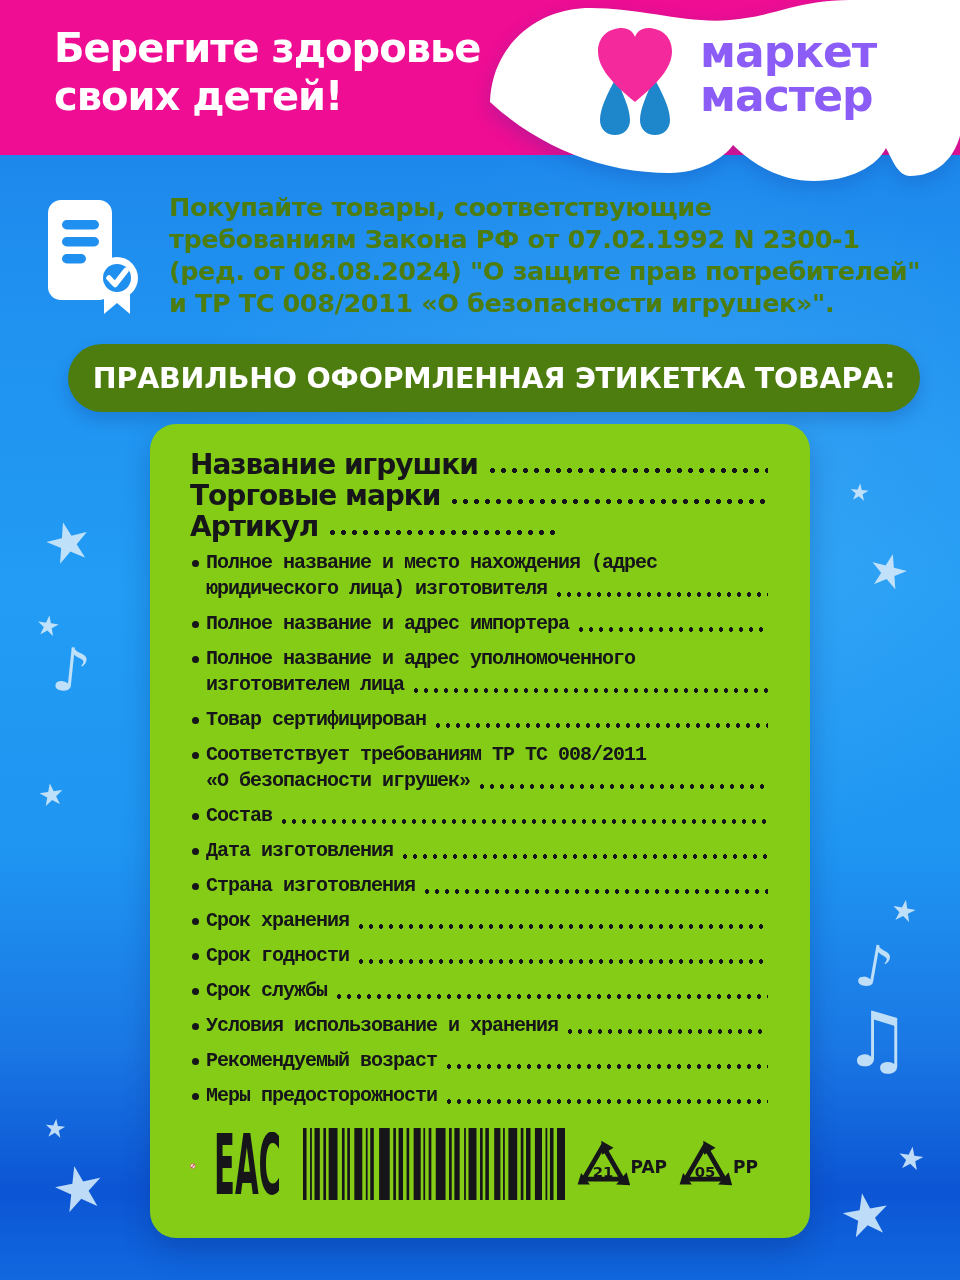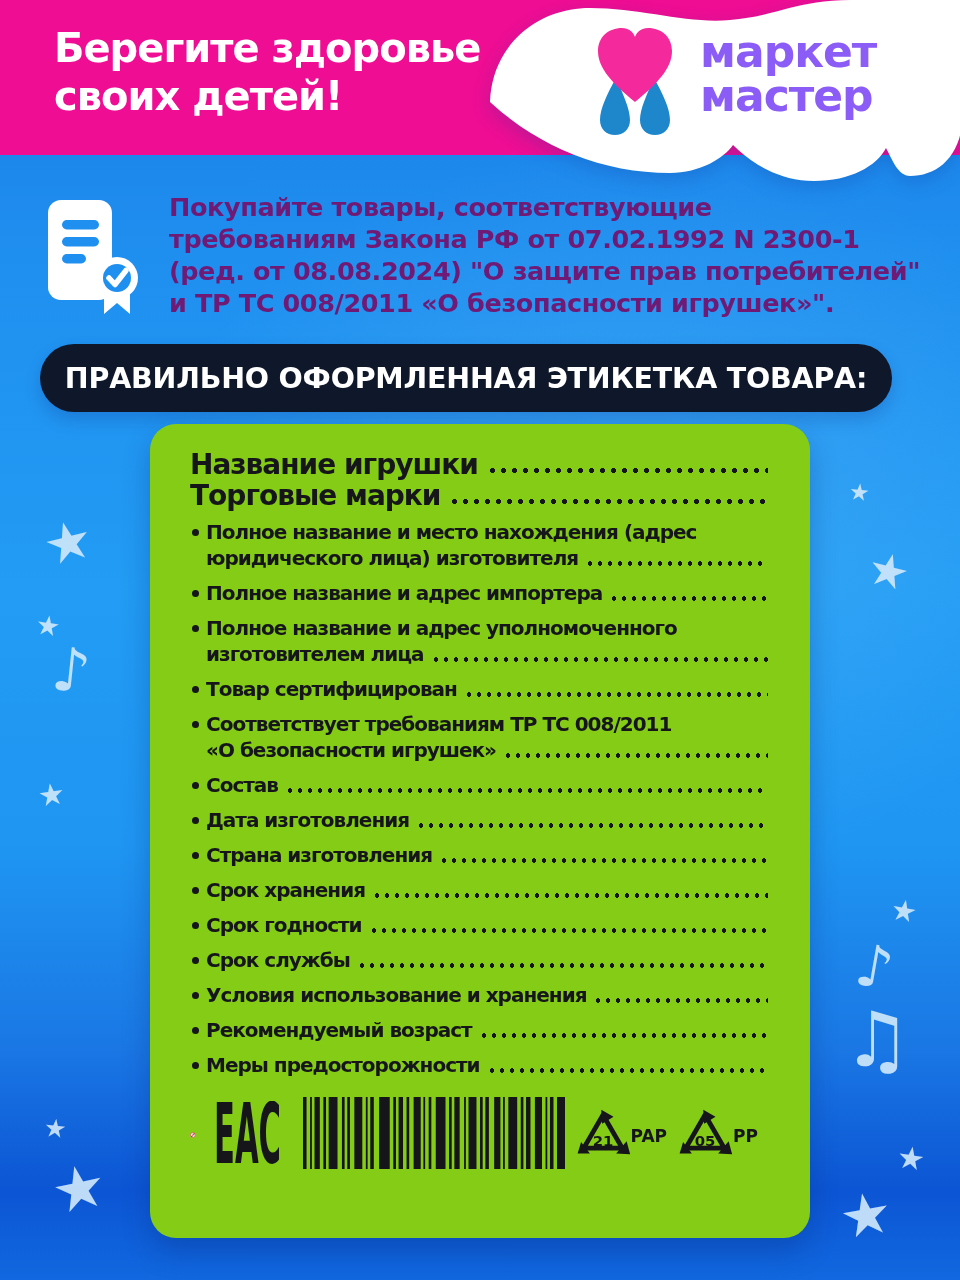--- a/index.html
+++ b/index.html
@@ -8,38 +8,38 @@
     font-family:"DejaVu Sans","Liberation Sans",sans-serif;
     background:linear-gradient(180deg,#1A7CE7 0%,#1F8FEF 20%,#229CF4 46%,#1F96F2 66%,#1A77E4 82%,#0C55D4 93%,#1168DF 100%);
   }
   .bg-glow{position:absolute;inset:0;background:radial-gradient(700px 520px at 66% 40%,rgba(160,225,255,.18),rgba(255,255,255,0) 70%);}
   .top-band{position:absolute;left:0;top:0;width:960px;height:155px;background:#EE0D93;}
   .headline{position:absolute;left:54px;top:24px;color:#fff;font-weight:bold;font-size:40px;line-height:1.2;letter-spacing:-1px;}
   .cloud{position:absolute;left:482px;top:-4px;filter:drop-shadow(0 7px 9px rgba(15,55,150,.22));}
   .logo-mark{position:absolute;left:585px;top:22px;}
   .wordmark{position:absolute;left:700px;top:30px;color:#8b5cf6;font-weight:bold;font-size:44px;line-height:1.0;letter-spacing:-1px;}
   .intro-icon{position:absolute;left:44px;top:196px;}
-  .intro{position:absolute;left:169px;top:191px;color:#701a75;font-weight:bold;font-size:25.5px;line-height:1.26;letter-spacing:-0.4px;white-space:nowrap;}
+  .intro{position:absolute;left:169px;top:191px;color:#4d7c0f;font-weight:bold;font-size:25.5px;line-height:1.26;letter-spacing:-0.4px;white-space:nowrap;}
   .banner{
-    position:absolute;left:40px;top:344px;width:852px;height:68px;background:#0f172a;border-radius:34px;
+    position:absolute;left:68px;top:344px;width:852px;height:68px;background:#4d7c0f;border-radius:34px;
     display:flex;align-items:center;justify-content:center;color:#fff;font-weight:bold;font-size:28.5px;
     letter-spacing:-0.2px;box-shadow:0 8px 16px rgba(15,40,130,.22);white-space:nowrap;
   }
   .card{
     position:absolute;left:150px;top:424px;width:660px;height:814px;background:#84cc16;border-radius:26px;
     box-sizing:border-box;padding:24px 42px 0 40px;color:#15151A;
     box-shadow:0 14px 28px rgba(8,40,120,.30);
   }
   .field-row{display:flex;align-items:flex-end;height:31px;font-weight:bold;font-size:28px;letter-spacing:-1px;}
   .f-label{white-space:nowrap;padding-right:9px;line-height:1.05;}
   .dots{flex:1 1 auto;height:1em;background-image:radial-gradient(circle,#15151A 2.4px,rgba(0,0,0,0) 2.6px);
         background-size:11px 7px;background-repeat:repeat-x;background-position:left 0 bottom 5px;}
   .dots.short{flex:0 0 228px;}
   .bullets{margin-top:9px;}
-  .bullet{margin-bottom:9px;font-weight:bold;font-size:20px;letter-spacing:-1px;}
+  .bullet{margin-bottom:9px;font-weight:bold;font-size:20px;letter-spacing:-1px;font-family:Liberation Mono, monospace;}
   .b-line{display:flex;align-items:flex-end;position:relative;padding-left:16px;line-height:26px;height:26px;}
   .b-line.first::before{content:"";position:absolute;left:2px;top:10px;width:7px;height:7px;border-radius:50%;background:#15151A;}
   .btxt{white-space:nowrap;padding-right:7px;}
   .bdots{background-image:radial-gradient(circle,#15151A 2.2px,rgba(0,0,0,0) 2.4px);background-size:10px 7px;background-position:left 0 bottom 4px;}
   .icons-row{display:flex;align-items:center;margin-top:16px;height:82px;}
   .age-icon{margin-right:18px;}
   .eac-wrap{margin-right:22px;}
   .barcode-wrap{margin-right:10px;}
   .recycle-block{display:flex;flex-direction:row;align-items:center;margin-right:10px;}
   .recycle-label{font-weight:bold;font-size:17px;letter-spacing:0;color:#15151A;line-height:1;margin-top:2px;}
@@ -109,20 +109,24 @@
 
 <div class="card">
   <div>
       <div class="field-row">
         <span class="f-label">Название игрушки</span>
         <span class="dots"></span>
       </div>
       <div class="field-row">
         <span class="f-label">Торговые марки</span>
         <span class="dots"></span>
+      </div>
+      <div class="field-row">
+        <span class="f-label">Артикул</span>
+        <span class="dots short"></span>
       </div>
     </div>
   <div class="bullets">
       <div class="bullet">
         <div class="b-line first">
           <span class="btxt">Полное название и место нахождения (адрес</span>
         </div>
         <div class="b-line">
           <span class="btxt">юридического лица) изготовителя</span>
           <span class="dots bdots"></span>

